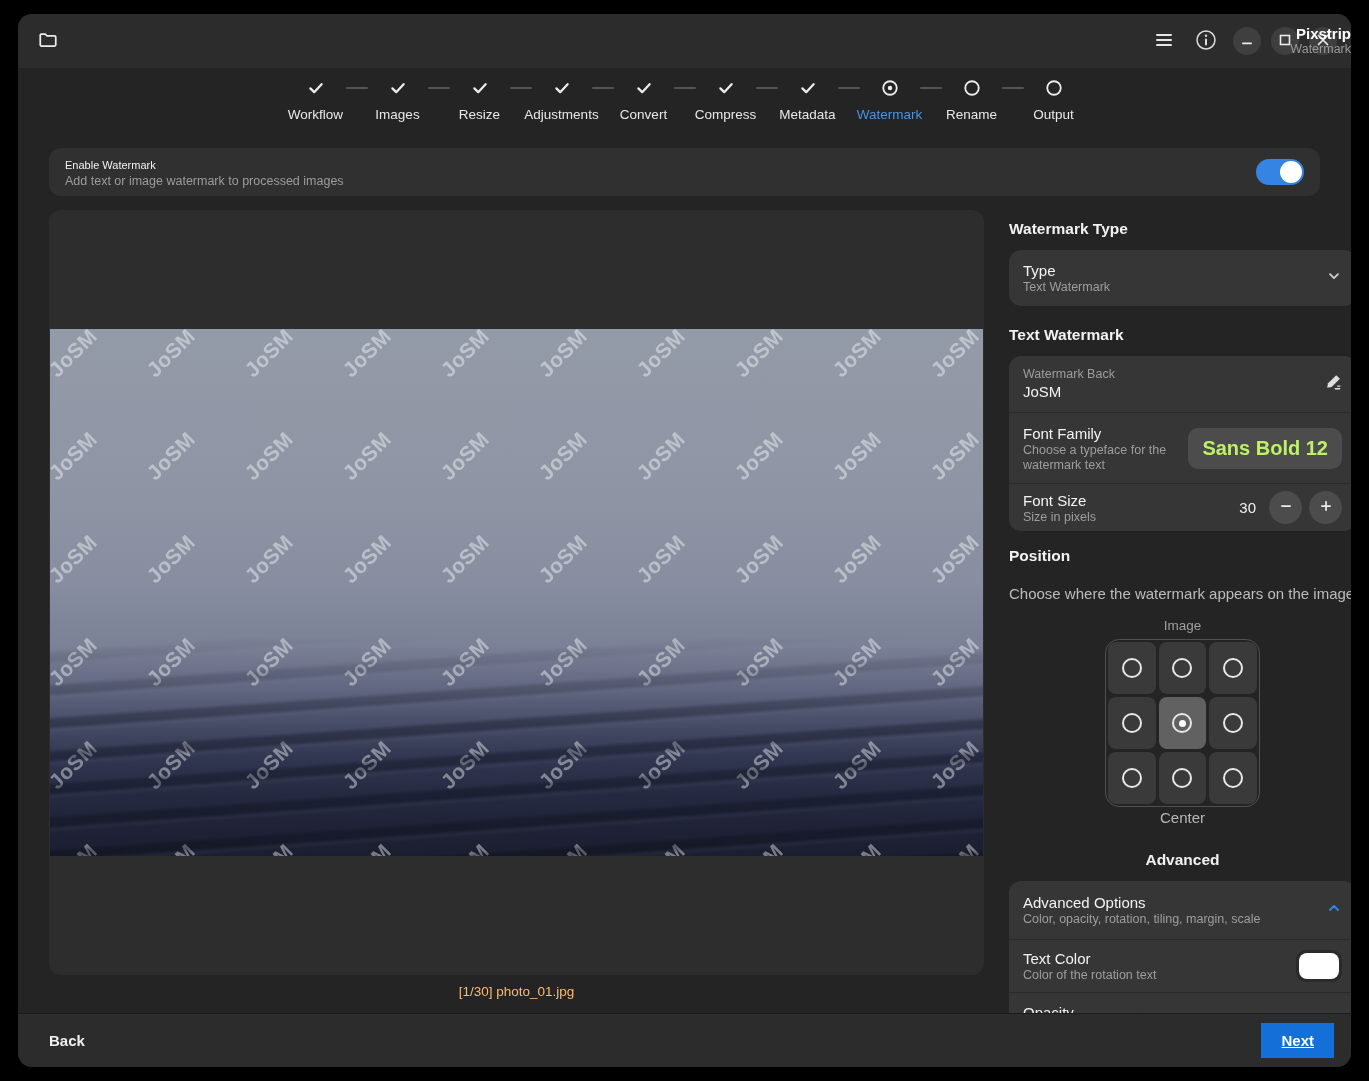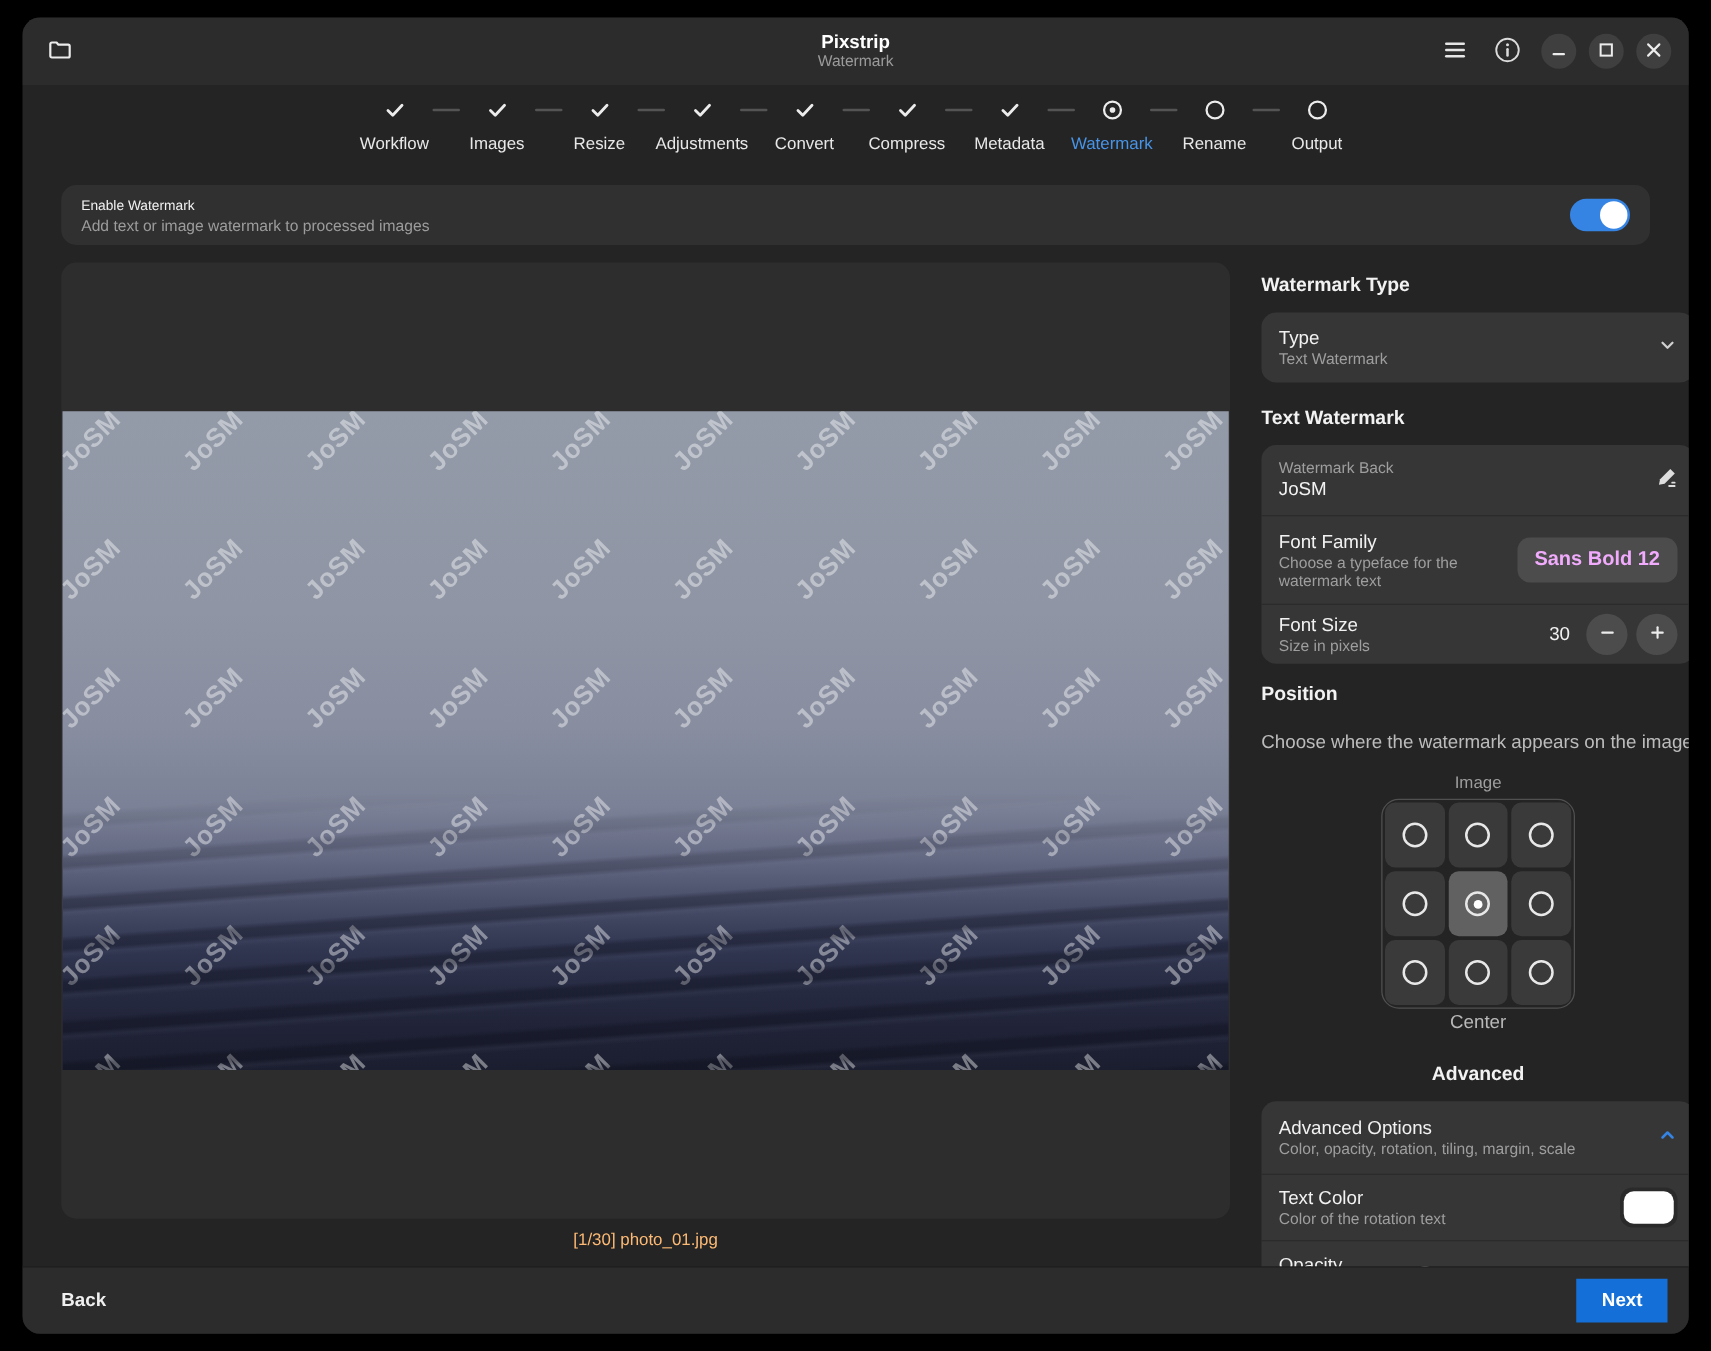--- a/index.html
+++ b/index.html
@@ -2,21 +2,21 @@
 <html style="--accent: #3584e4; --active-step: #4794e8; --next: #1470d8;"><head>
 <meta charset="utf-8">
 <style>
   html,body{margin:0;padding:0;background:#000;width:1369px;height:1081px;overflow:hidden;
     font-family:"Liberation Sans","DejaVu Sans",sans-serif;-webkit-font-smoothing:antialiased;}
   .window{position:absolute;left:18px;top:14px;width:1333px;height:1053px;background:#242424;
     border-radius:14px;overflow:hidden;display:flex;flex-direction:column;color:#ededed;}
   
   .headerbar{height:54px;flex:none;display:flex;align-items:center;padding:0 14px;position:relative;background:#2c2c2c;}
   .icon-btn{background:none;border:none;padding:6px;cursor:pointer;display:flex;align-items:center;justify-content:center;}
-  .title-block{position:absolute;left:0;right:0;text-align:center;pointer-events:none;}
+  .title-block{position:absolute;left:0;right:0;text-align:right;pointer-events:none;}
   .title-block .title{font-size:15px;font-weight:bold;color:#ffffff;line-height:17px;}
   .title-block .subtitle{font-size:12.5px;color:#9a9a9a;line-height:15px;}
   .hb-right{margin-left:auto;display:flex;align-items:center;gap:10px;}
   .circle-btn{width:28px;height:28px;border-radius:50%;background:#3f3f3f;border:none;display:flex;
     align-items:center;justify-content:center;cursor:pointer;padding:0;}
   
   .stepper{height:73px;flex:none;display:flex;justify-content:center;align-items:flex-start;padding-top:10px;box-sizing:border-box;}
   .step{width:82px;display:flex;flex-direction:column;align-items:center;flex:none;cursor:pointer;}
   .step .s-icon{height:20px;display:flex;align-items:center;justify-content:center;}
   .step .s-label{margin-top:8px;font-size:13.5px;color:#e8e8e8;white-space:nowrap;line-height:18px;}
@@ -52,22 +52,22 @@
   .sec-desc{font-size:15px;color:#bcbcbc;line-height:18px;margin-top:20px;}
   .row-card{background:#363636;border-radius:12px;}
   .srow{display:flex;align-items:center;padding:0 14px;box-sizing:border-box;position:relative;}
   .srow .texts{flex:1;min-width:0;}
   .srow .rt{font-size:15px;color:#f2f2f2;line-height:19px;}
   .srow .rs{font-size:12.5px;color:#9e9e9e;line-height:15px;}
   .srow + .srow{border-top:1px solid #2b2b2b;}
   .type-card{margin-top:12px;height:56px;}
   .group-card{margin-top:12px;}
   .h-r1{height:56px;} .h-r2{height:71px;} .h-r3{height:48px;}
-  .pill-btn{background:#4c4c4c;border:none;border-radius:10px;color:#f0abfc;font-weight:bold;
-    font-size:16px;padding:9px 14px;cursor:pointer;white-space:nowrap;flex:none;font-family:inherit;}
+  .pill-btn{background:#4c4c4c;border:none;border-radius:10px;color:#bef264;font-weight:bold;
+    font-size:20px;padding:9px 14px;cursor:pointer;white-space:nowrap;flex:none;font-family:inherit;}
   .round-btn{width:33px;height:33px;border-radius:50%;background:#4c4c4c;border:none;color:#eee;
     display:flex;align-items:center;justify-content:center;cursor:pointer;flex:none;padding:0;}
   .fs-val{font-size:15px;color:#f0f0f0;margin-right:13px;}
   .center-lbl{text-align:center;font-size:13.5px;color:#9e9e9e;margin-top:15px;line-height:16px;}
   .pos-grid{margin:5px auto 0;width:155px;border:1px solid #505050;border-radius:14px;padding:2px;
     box-sizing:border-box;display:grid;grid-template-columns:repeat(3,1fr);gap:3px;}
   .pos-cell{height:52px;background:#3a3a3a;border-radius:8px;display:flex;align-items:center;justify-content:center;cursor:pointer;}
   .pos-cell.sel{background:#616161;}
   .radio{width:20px;height:20px;border:2px solid #e8e8e8;border-radius:50%;box-sizing:border-box;
     display:flex;align-items:center;justify-content:center;}
@@ -83,21 +83,21 @@
     background:#e8e8e8;transform:translate(-4px,-50%);box-shadow:0 1px 2px rgba(0,0,0,.4);}
   .opacity-row{align-items:flex-start;padding-top:10px;height:60px;}
   .opacity-row .slider{margin-top:19px;}
   .spin-top{margin-left:auto;margin-top:12px;}
   
   .footer{flex:none;height:54px;background:#2c2c2c;border-top:1px solid #1c1c1c;box-sizing:border-box;
     display:flex;align-items:center;padding:0 17px;}
   .back-btn{background:none;border:none;color:#f0f0f0;font-weight:bold;font-size:15px;cursor:pointer;
     padding:8px 14px;font-family:inherit;}
   .next-btn{margin-left:auto;background:var(--next,#1470d8);border:none;color:#fff;font-weight:bold;
-    font-size:15px;border-radius:0;padding:9px 20px;cursor:pointer;font-family:inherit;}
+    font-size:15px;border-radius:0;padding:9px 20px;cursor:pointer;font-family:inherit;text-decoration:underline;}
 </style>
 </head>
 <body>
 
 <div class="window">
 
   <div class="headerbar">
     <button class="icon-btn">
       <span>
         <svg width="20" height="20" viewBox="0 0 16 16">

